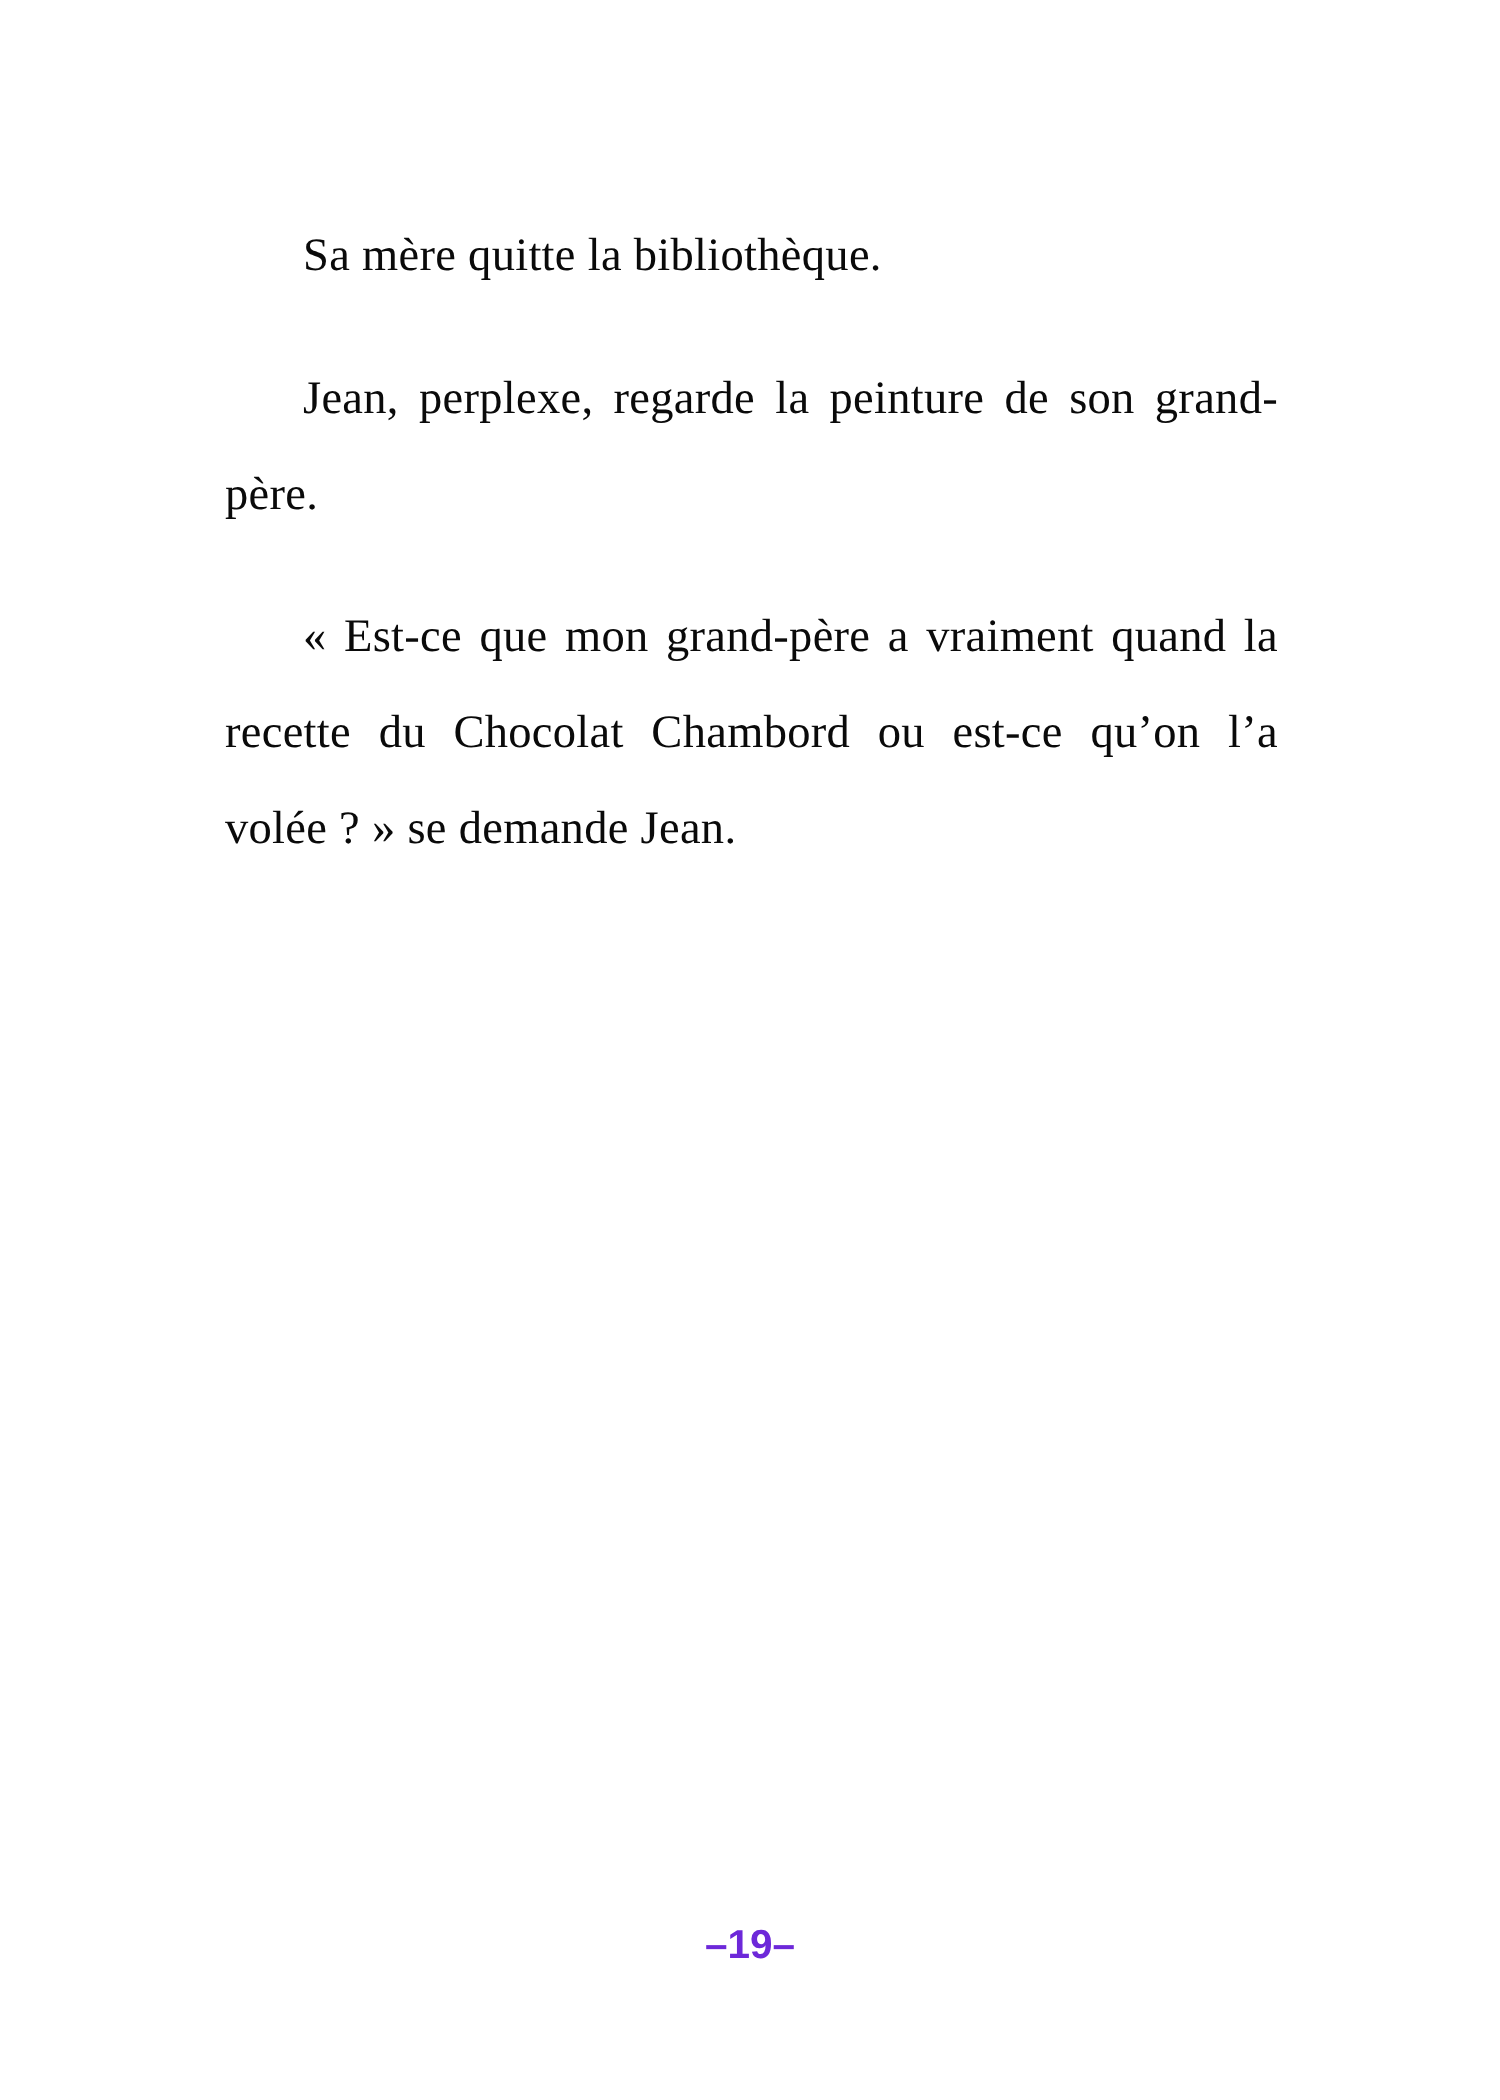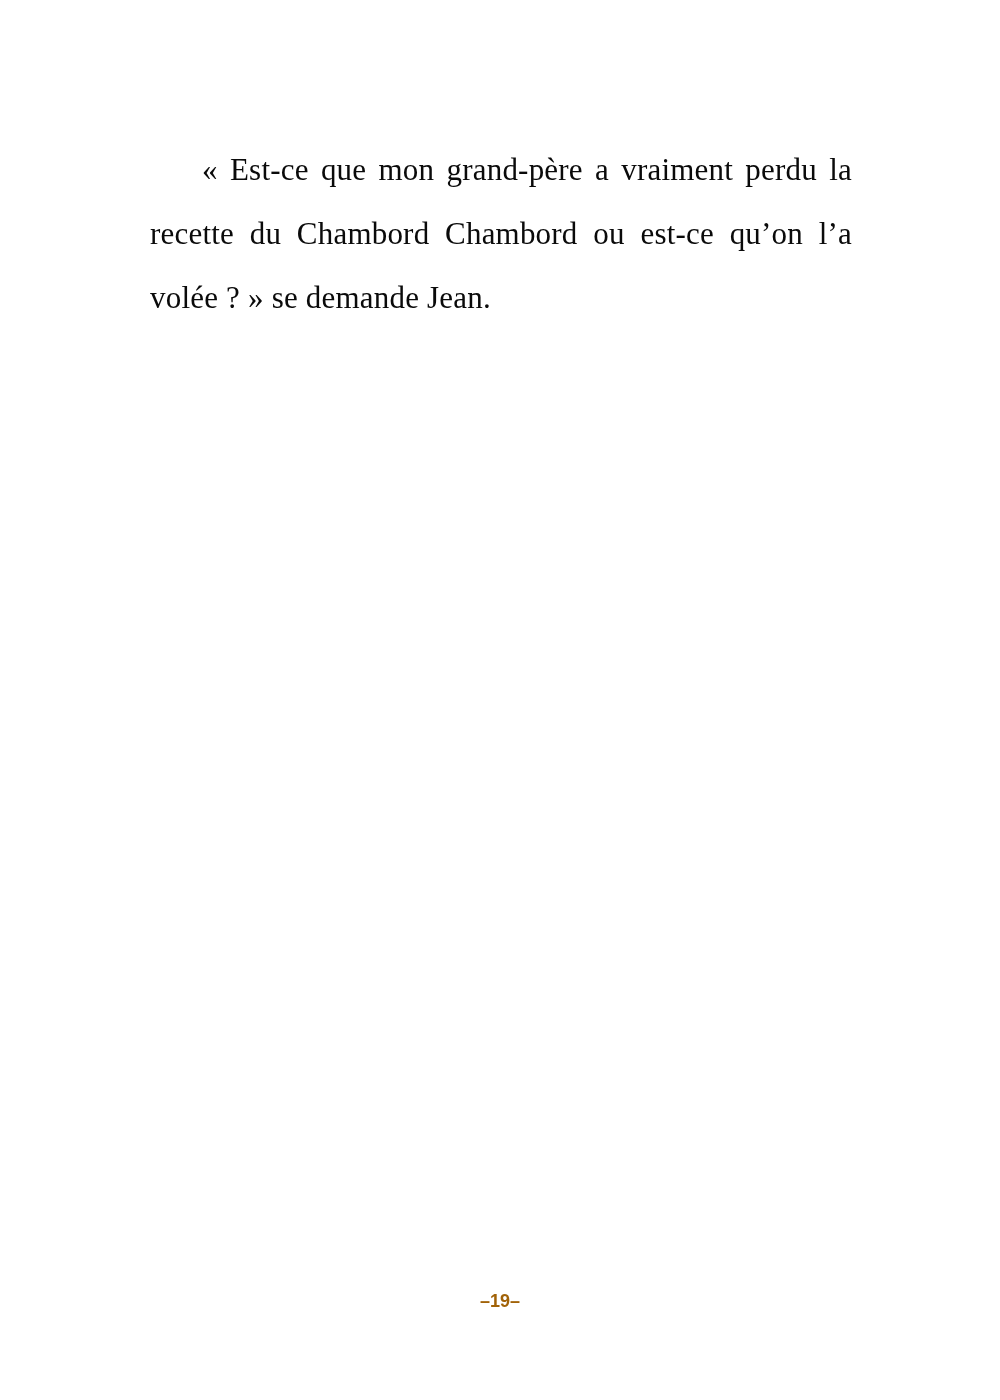--- a/index.html
+++ b/index.html
@@ -36,33 +36,35 @@
   .para.indent {
     text-indent: 52px;
   }
   .page-number {
     position: absolute;
     bottom: 88px;
     left: 0;
     width: 100%;
     text-align: center;
     font-family: "Liberation Sans", sans-serif;
-    font-size: 18px;
+    font-size: 27px;
     font-weight: 700;
-    color: #a16207;
+    color: #6d28d9;
   }
 </style>
 </head>
 <body>
 
 <div class="page">
 
   <div class="text-block">
 
+    <p class="para indent">Sa mère quitte la bibliothèque.</p>
 
+    <p class="para indent">Jean, perplexe, regarde la peinture de son grand-père.</p>
 
-    <p class="para indent">« Est-ce que mon grand-père a vraiment perdu la recette du Chambord Chambord ou est-ce qu’on l’a volée ? » se demande Jean.</p>
+    <p class="para indent">« Est-ce que mon grand-père a vraiment quand la recette du Chocolat Chambord ou est-ce qu’on l’a volée ? » se demande Jean.</p>
 
   </div>
 
   <div class="page-number">–19–</div>
 
 </div>
 
 </body></html>

